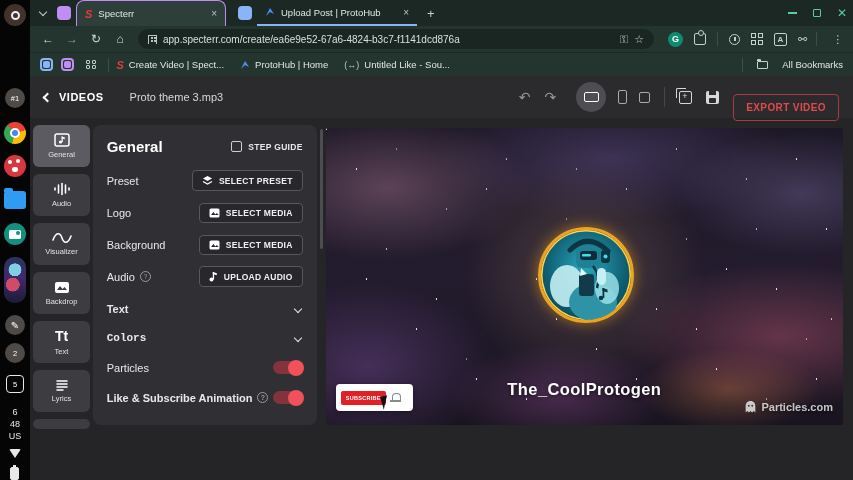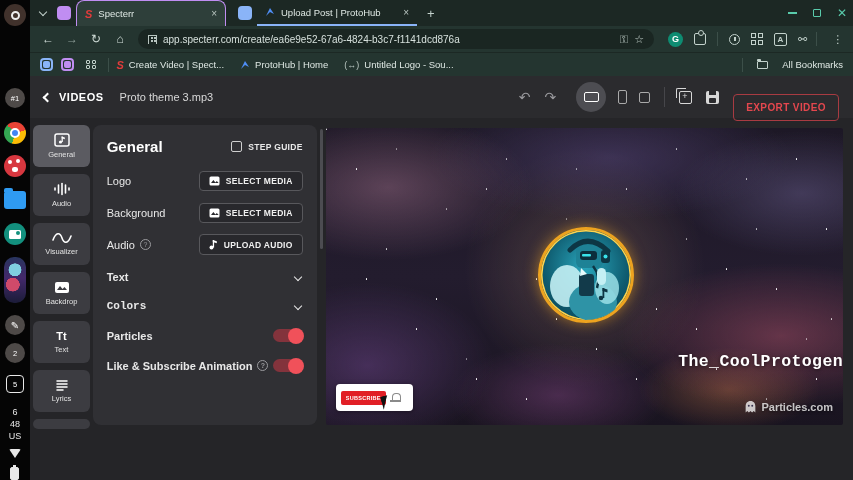--- a/index.html
+++ b/index.html
@@ -104,21 +104,21 @@
   .allbm { margin-left:auto; display:flex; align-items:center; gap:14px; font-size:9.5px; color:#dfe8e4; }
   .folderic { width:11px; height:8px; border:1.2px solid #c3d2cc; border-radius:1px; position:relative; }
   .folderic::before { content:""; position:absolute; top:-2.5px; left:-1px; width:4px; height:2px; background:#c3d2cc; border-radius:1px 1px 0 0; }
   .arrowsic { color:#b9c6c1; font-size:9px; }
 
   
   .app { position:relative; height:404px; background:#252528; }
   .app-header { height:42px; background:#2b2b2e; display:flex; align-items:center; padding:0 14px; }
   .back { display:flex; align-items:center; gap:8px; color:#fff; font-size:11px; font-weight:bold; letter-spacing:.5px; }
   .chev-left { width:7px; height:7px; border-left:2px solid #fff; border-bottom:2px solid #fff; transform:rotate(45deg); }
-  .proj-title { color:#d8d8d8; font-size:11px; margin-left:16px; }
+  .proj-title { color:#d8d8d8; font-size:11px; margin-left:26px; }
   .hdr-right { margin-left:auto; display:flex; align-items:center; gap:14px; }
   .undoic,.redoic { color:#9a9a9e; font-size:14px; }
   .asp { display:flex; align-items:center; gap:12px; margin-left:6px; }
   .asp .sel { width:30px; height:30px; border-radius:50%; background:#4d4d52; display:flex; align-items:center; justify-content:center; }
   .r-land { width:15px; height:10px; border:1.5px solid #fff; border-radius:2px; }
   .r-port { width:9px; height:14px; border:1.5px solid #aaa; border-radius:2px; }
   .r-sq { width:11px; height:11px; border:1.5px solid #aaa; border-radius:2px; }
   .hsep { width:1px; height:20px; background:#46464a; }
   .copyic { width:13px; height:13px; border:1.5px solid #d8d8d8; border-radius:2px; position:relative; }
   .copyic::before { content:""; position:absolute; left:-4px; top:-4px; width:9px; height:9px; border-left:1.5px solid #d8d8d8; border-top:1.5px solid #d8d8d8; border-radius:2px 0 0 0; }
@@ -176,22 +176,22 @@
     270px 220px #fff, 300px 60px rgba(255,255,255,.8), 330px 180px #fff, 360px 110px rgba(255,255,255,.6),
     390px 240px #fff, 420px 50px rgba(255,255,255,.7), 450px 160px #fff, 480px 210px rgba(255,255,255,.6),
     500px 100px #fff, 25px 260px #fff, 70px 20px rgba(255,255,255,.5), 110px 170px #fff,
     160px 60px rgba(255,255,255,.8), 200px 270px #fff, 250px 40px rgba(255,255,255,.6), 310px 250px #fff,
     350px 20px rgba(255,255,255,.7), 400px 140px #fff, 440px 270px rgba(255,255,255,.6), 470px 30px #fff,
     505px 190px rgba(255,255,255,.8), 40px 150px #fff, 140px 230px rgba(255,255,255,.5), 230px 190px #fff,
     290px 130px rgba(255,255,255,.6), 370px 200px #fff, 430px 100px rgba(255,255,255,.7), 490px 250px #fff; }
   .avatar { position:absolute; left:212px; top:99px; width:96px; height:96px; border-radius:50%;
     border:3px solid #eda31f; box-shadow:0 0 14px rgba(237,163,31,.55), inset 0 0 0 1.5px #ffd34d; overflow:hidden;
     background:radial-gradient(circle at 50% 40%, #2aa7bd 0%, #0e5a6e 60%, #083d4e 100%); }
-  .channel { position:absolute; left:0; right:0; top:224px; text-align:right; color:#fff; font-size:16.5px; font-weight:bold;
-    letter-spacing:.4px; text-shadow:0 1px 4px rgba(0,0,0,.6);font-family:Liberation Mono, monospace; }
+  .channel { position:absolute; left:0; right:0; top:252px; text-align:center; color:#fff; font-size:16.5px; font-weight:bold;
+    letter-spacing:.4px; text-shadow:0 1px 4px rgba(0,0,0,.6); }
   .theme { position:absolute; left:0; right:0; top:261px; text-align:center; color:#e9e6ee; font-size:12.5px;
     letter-spacing:1.2px; text-shadow:0 1px 4px rgba(0,0,0,.6); }
   .subwidget { position:absolute; left:10px; top:256px; width:77px; height:27px; background:#fff; border-radius:4px;
     display:flex; align-items:center; padding:0 5px; gap:5px; box-shadow:0 1px 5px rgba(0,0,0,.4); }
   .subbtn { background:#e11f26; color:#fff; font-size:5.5px; font-weight:bold; letter-spacing:.3px;
     padding:4px 5px; border-radius:2px; position:relative; }
   .cursoric { position:absolute; right:-3px; bottom:-4px; width:0; height:0; border-left:4px solid #111;
     border-right:3px solid transparent; border-bottom:8px solid transparent; border-top:5px solid #111; transform:rotate(-15deg); }
   .bellic { width:10px; height:10px; position:relative; }
   .bellic::before { content:""; position:absolute; left:1px; top:0; width:7px; height:7px; border:1.3px solid #8a8a8a;
@@ -209,21 +209,21 @@
   .volic::after { content:""; position:absolute; left:2px; top:1px; border-right:7px solid #fff;
     border-top:6px solid transparent; border-bottom:6px solid transparent; }
   .volarc { position:absolute; left:11px; top:3px; width:8px; height:8px; border:1.5px solid #fff; border-radius:50%;
     clip-path:polygon(55% 0, 100% 0, 100% 100%, 55% 100%); }
   .ptime { margin-left:20px; color:#dcdcdc; font-size:11px; white-space:nowrap; }
   .progress { flex:1; height:2px; background:#6b3136; margin:0 14px 0 16px; position:relative; border-radius:1px; }
   .knob2 { position:absolute; left:-1px; top:-4px; width:10px; height:10px; border-radius:50%; background:#e8454c; }
   .gearic { color:#e8e8e8; font-size:15px; margin-right:18px; }
   .helpbtn { width:17px; height:17px; border-radius:50%; background:#e8e8e8; color:#2b2b2e; font-size:11px; font-weight:bold;
     display:flex; align-items:center; justify-content:center; }
-  .texticon { font-weight:bold; font-size:11px; color:#fff; }
+  .texticon { font-weight:bold; font-size:14px; color:#fff; }
 </style>
 </head>
 <body>
 
 <div class="stage">
 
   <div class="dock">
     <div class="launcher">
         <i></i>
       </div>
@@ -336,21 +336,21 @@
         <span>Create Video | Spect...</span>
       </div>
       <div class="bookmark">
         <svg class="fav-flag" style="margin:0;" viewBox="0 0 10 10">
             <path d="M1 9 L5 1 L9 7 L5 5 Z" fill="#4f8ef7"></path>
           </svg>
         <span>ProtoHub | Home</span>
       </div>
       <div class="bookmark">
         <span class="arrowsic">(↔)</span>
-        <span>Untitled Logo - Sou...</span>
+        <span>Untitled Like - Sou...</span>
       </div>
       <div class="allbm">
         <div class="vsep"></div>
         <div class="folderic"></div>
         <span>All Bookmarks</span>
       </div>
     </div>
 
     <div class="app">
       <div class="app-header">
@@ -434,20 +434,30 @@
         <div class="panel">
           <div class="pscroll"></div>
           <div class="ptitle-row">
             <span class="ptitle">General</span>
             <div class="stepguide">
               <div class="cbx"></div>
               <span>STEP GUIDE</span>
             </div>
           </div>
 
+          <div class="prow">
+            <span class="plabel">Preset</span>
+            <button class="pbtn">
+              <svg width="11" height="11" viewBox="0 0 11 11">
+                <path d="M5.5 1 L10 3.5 5.5 6 1 3.5 Z" fill="#fff"></path>
+                <path d="M1 6.5 L5.5 9 L10 6.5" fill="none" stroke="#fff" stroke-width="1.3"></path>
+              </svg>
+              <span>SELECT PRESET</span>
+            </button>
+          </div>
           <div class="prow">
             <span class="plabel">Logo</span>
             <button class="pbtn">
               <svg width="11" height="10" viewBox="0 0 11 10">
                 <rect x="0.5" y="0.5" width="10" height="9" rx="1.5" fill="#fff"></rect>
                 <path d="M2 7 l2.4-3 2 2.4 1.4-1.4 1.8 2 z" fill="#28282c"></path>
               </svg>
               <span>SELECT MEDIA</span>
             </button>
           </div>
@@ -479,21 +489,21 @@
           <div class="sect">
             <span class="plabel" style="font-weight:bold;">Text</span>
             <div class="chev-down2"></div>
           </div>
           <div class="sect">
             <span class="plabel" style="font-weight:bold;font-family:Liberation Mono, monospace;">Colors</span>
             <div class="chev-down2"></div>
           </div>
 
           <div class="trow">
-            <span class="plabel" style="font-weight:bold;">Particles</span>
+            <span class="plabel" style="font-weight:normal;">Particles</span>
             <div class="toggle">
                 <div class="knob"></div>
               </div>
           </div>
           <div class="trow">
             <span class="plabel" style="font-weight:bold;text-align:right;">
               <span>Like &amp; Subscribe Animation</span>
               <span class="helpic">?</span>
             </span>
             <div class="toggle">

